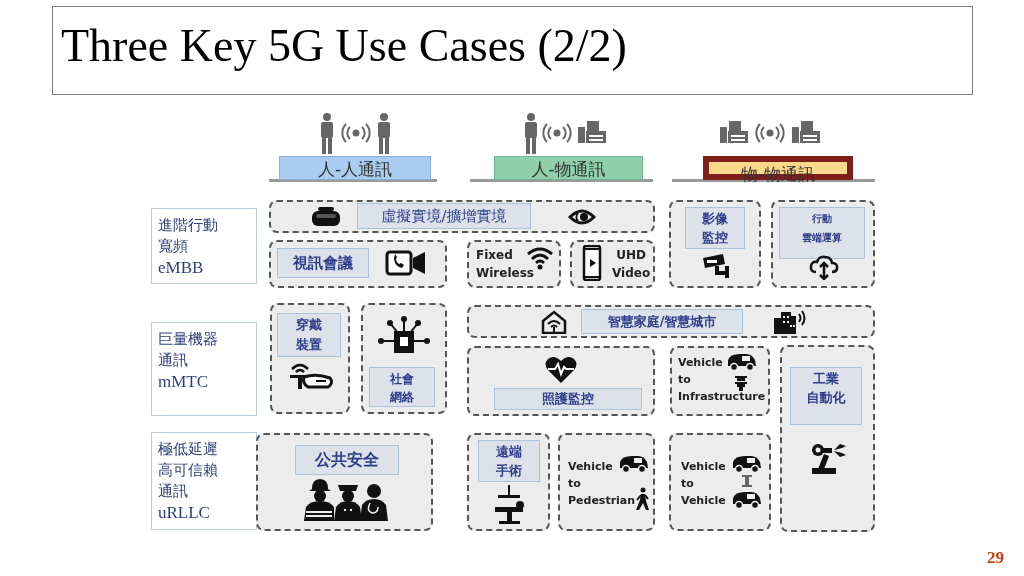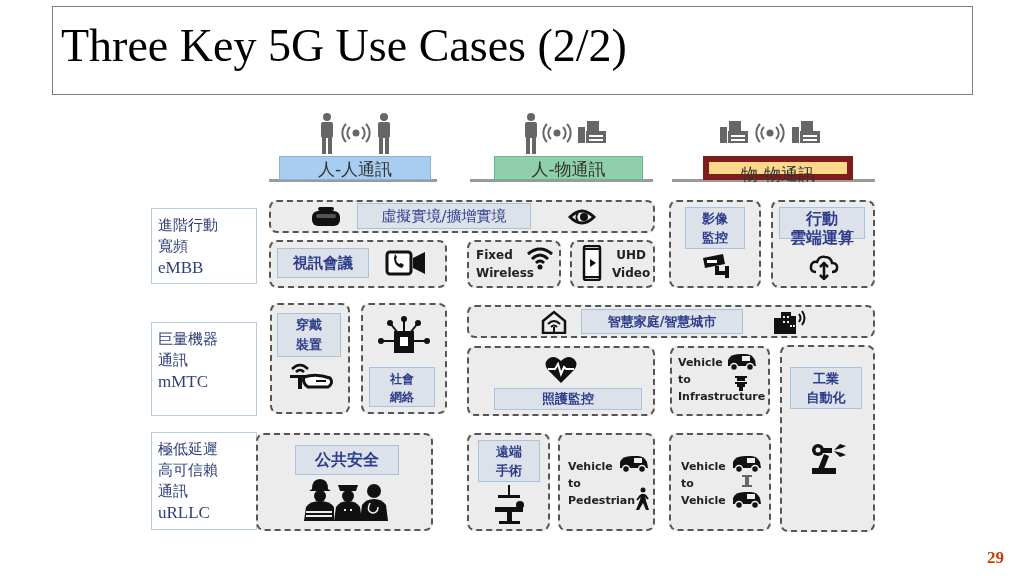--- a/index.html
+++ b/index.html
@@ -229,21 +229,21 @@
         <path d="M2 4 L22 0 L24 10 L4 14Z" fill="#111"></path>
         <rect x="6" y="6" width="10" height="3" fill="#fff"></rect>
         <rect x="14" y="12" width="4" height="8" fill="#111"></rect>
         <rect x="14" y="17" width="10" height="4" fill="#111"></rect>
         <rect x="24" y="12" width="4" height="12" fill="#111"></rect>
       </svg>
   </div>
 </div>
 
 <div class="tile" style="left:771px;top:200px;width:104px;height:88px;">
-  <div class="tag" style="left:6px;top:5px;width:86px;height:32px;font-size:16px;line-height:19px;padding-top:1px;">
+  <div class="tag" style="left:6px;top:5px;width:86px;height:52px;font-size:10px;line-height:19px;padding-top:1px;">
     <div>行動</div>
     <div>雲端運算</div>
   </div>
   <div class="abs" style="left:36px;top:52px;">
     <svg width="30" height="26" viewBox="0 0 30 26">
         <path d="M7 18 Q1 18 2 12 Q3 7 8 8 Q10 2 16 3 Q22 3 23 9 Q29 9 28 15 Q27 18 23 18" fill="none" stroke="#111" stroke-width="2.5"></path>
         <path d="M15 9 L15 25" stroke="#111" stroke-width="2.5"></path>
         <path d="M11 13 L15 9 L19 13" fill="none" stroke="#111" stroke-width="2.5"></path>
         <path d="M11 21 L15 25 L19 21" fill="none" stroke="#111" stroke-width="2.5"></path>
       </svg>
@@ -358,21 +358,21 @@
           <rect x="2" y="3" width="8" height="3"></rect>
           <rect x="0" y="7" width="12" height="2"></rect>
           <rect x="2" y="9" width="8" height="3"></rect>
           <rect x="4" y="12" width="4" height="4"></rect>
         </g>
       </svg>
   </div>
 </div>
 
 <div class="tile" style="left:780px;top:345px;width:95px;height:187px;">
-  <div class="tag" style="left:8px;top:20px;width:72px;height:42px;font-size:13px;line-height:19px;padding-top:1px;">
+  <div class="tag" style="left:8px;top:20px;width:72px;height:58px;font-size:13px;line-height:19px;padding-top:1px;">
     <div>工業</div>
     <div>自動化</div>
   </div>
   <div class="abs" style="left:28px;top:95px;">
     <svg width="40" height="34" viewBox="0 0 40 34">
         <rect x="2" y="26" width="24" height="6" fill="#111"></rect>
         <path d="M8 27 L14 12 L19 14 L14 27Z" fill="#111"></path>
         <circle cx="8" cy="8" r="6" fill="#111"></circle>
         <circle cx="8" cy="8" r="2.5" fill="#eee"></circle>
         <rect x="12" y="6" width="10" height="5" fill="#111"></rect>

